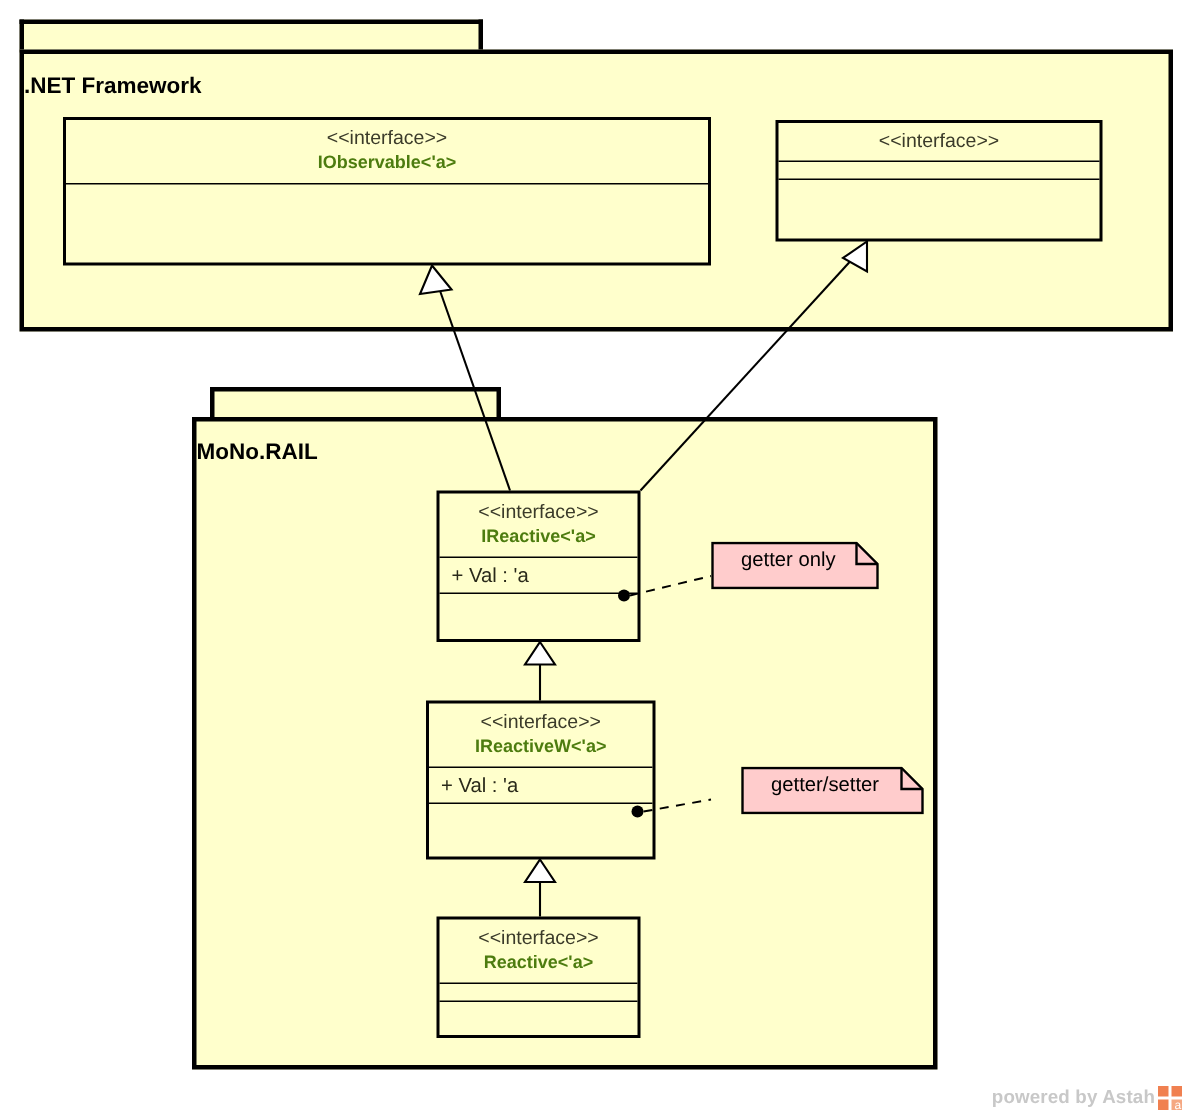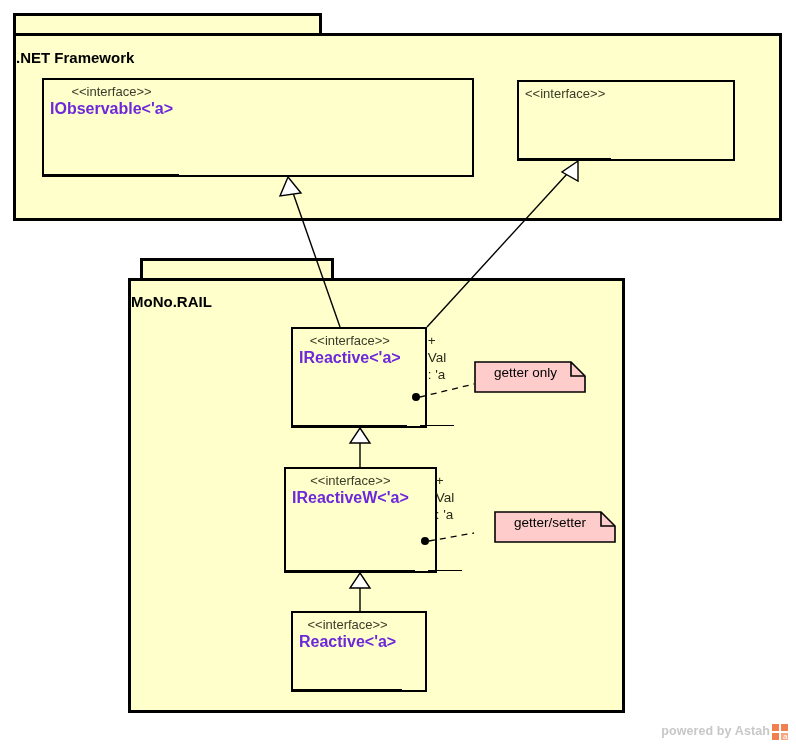--- a/index.html
+++ b/index.html
@@ -42,38 +42,37 @@
     color: #000000;
     line-height: 18px;
   }
 
   
   .clsbox {
     background: #ffffcc;
     border: 2.5px solid #000000;
     box-sizing: border-box;
     display: flex;
-    flex-direction: row;
-    gap: 13px;
+    flex-direction: column;
   }
   .cls-head {
     padding: 4px 6px 5px 6px;
     text-align: center;
     border-bottom: 1.5px solid #000000;
   }
   .cls-stereo {
     font-size: 13px;
     color: #3b3b2a;
     line-height: 16px;
     display: block;
   }
   .cls-name {
-    font-size: 16px;
+    font-size: 12px;
     font-weight: bold;
-    color: #6d28d9;
+    color: #4d7c0f;
     line-height: 17px;
     display: block;
   }
   .cls-compartment {
     border-bottom: 1.5px solid #000000;
     min-height: 11px;
     padding: 3px 8px;
     font-size: 13.5px;
     color: #2a2a1a;
     line-height: 17px;

